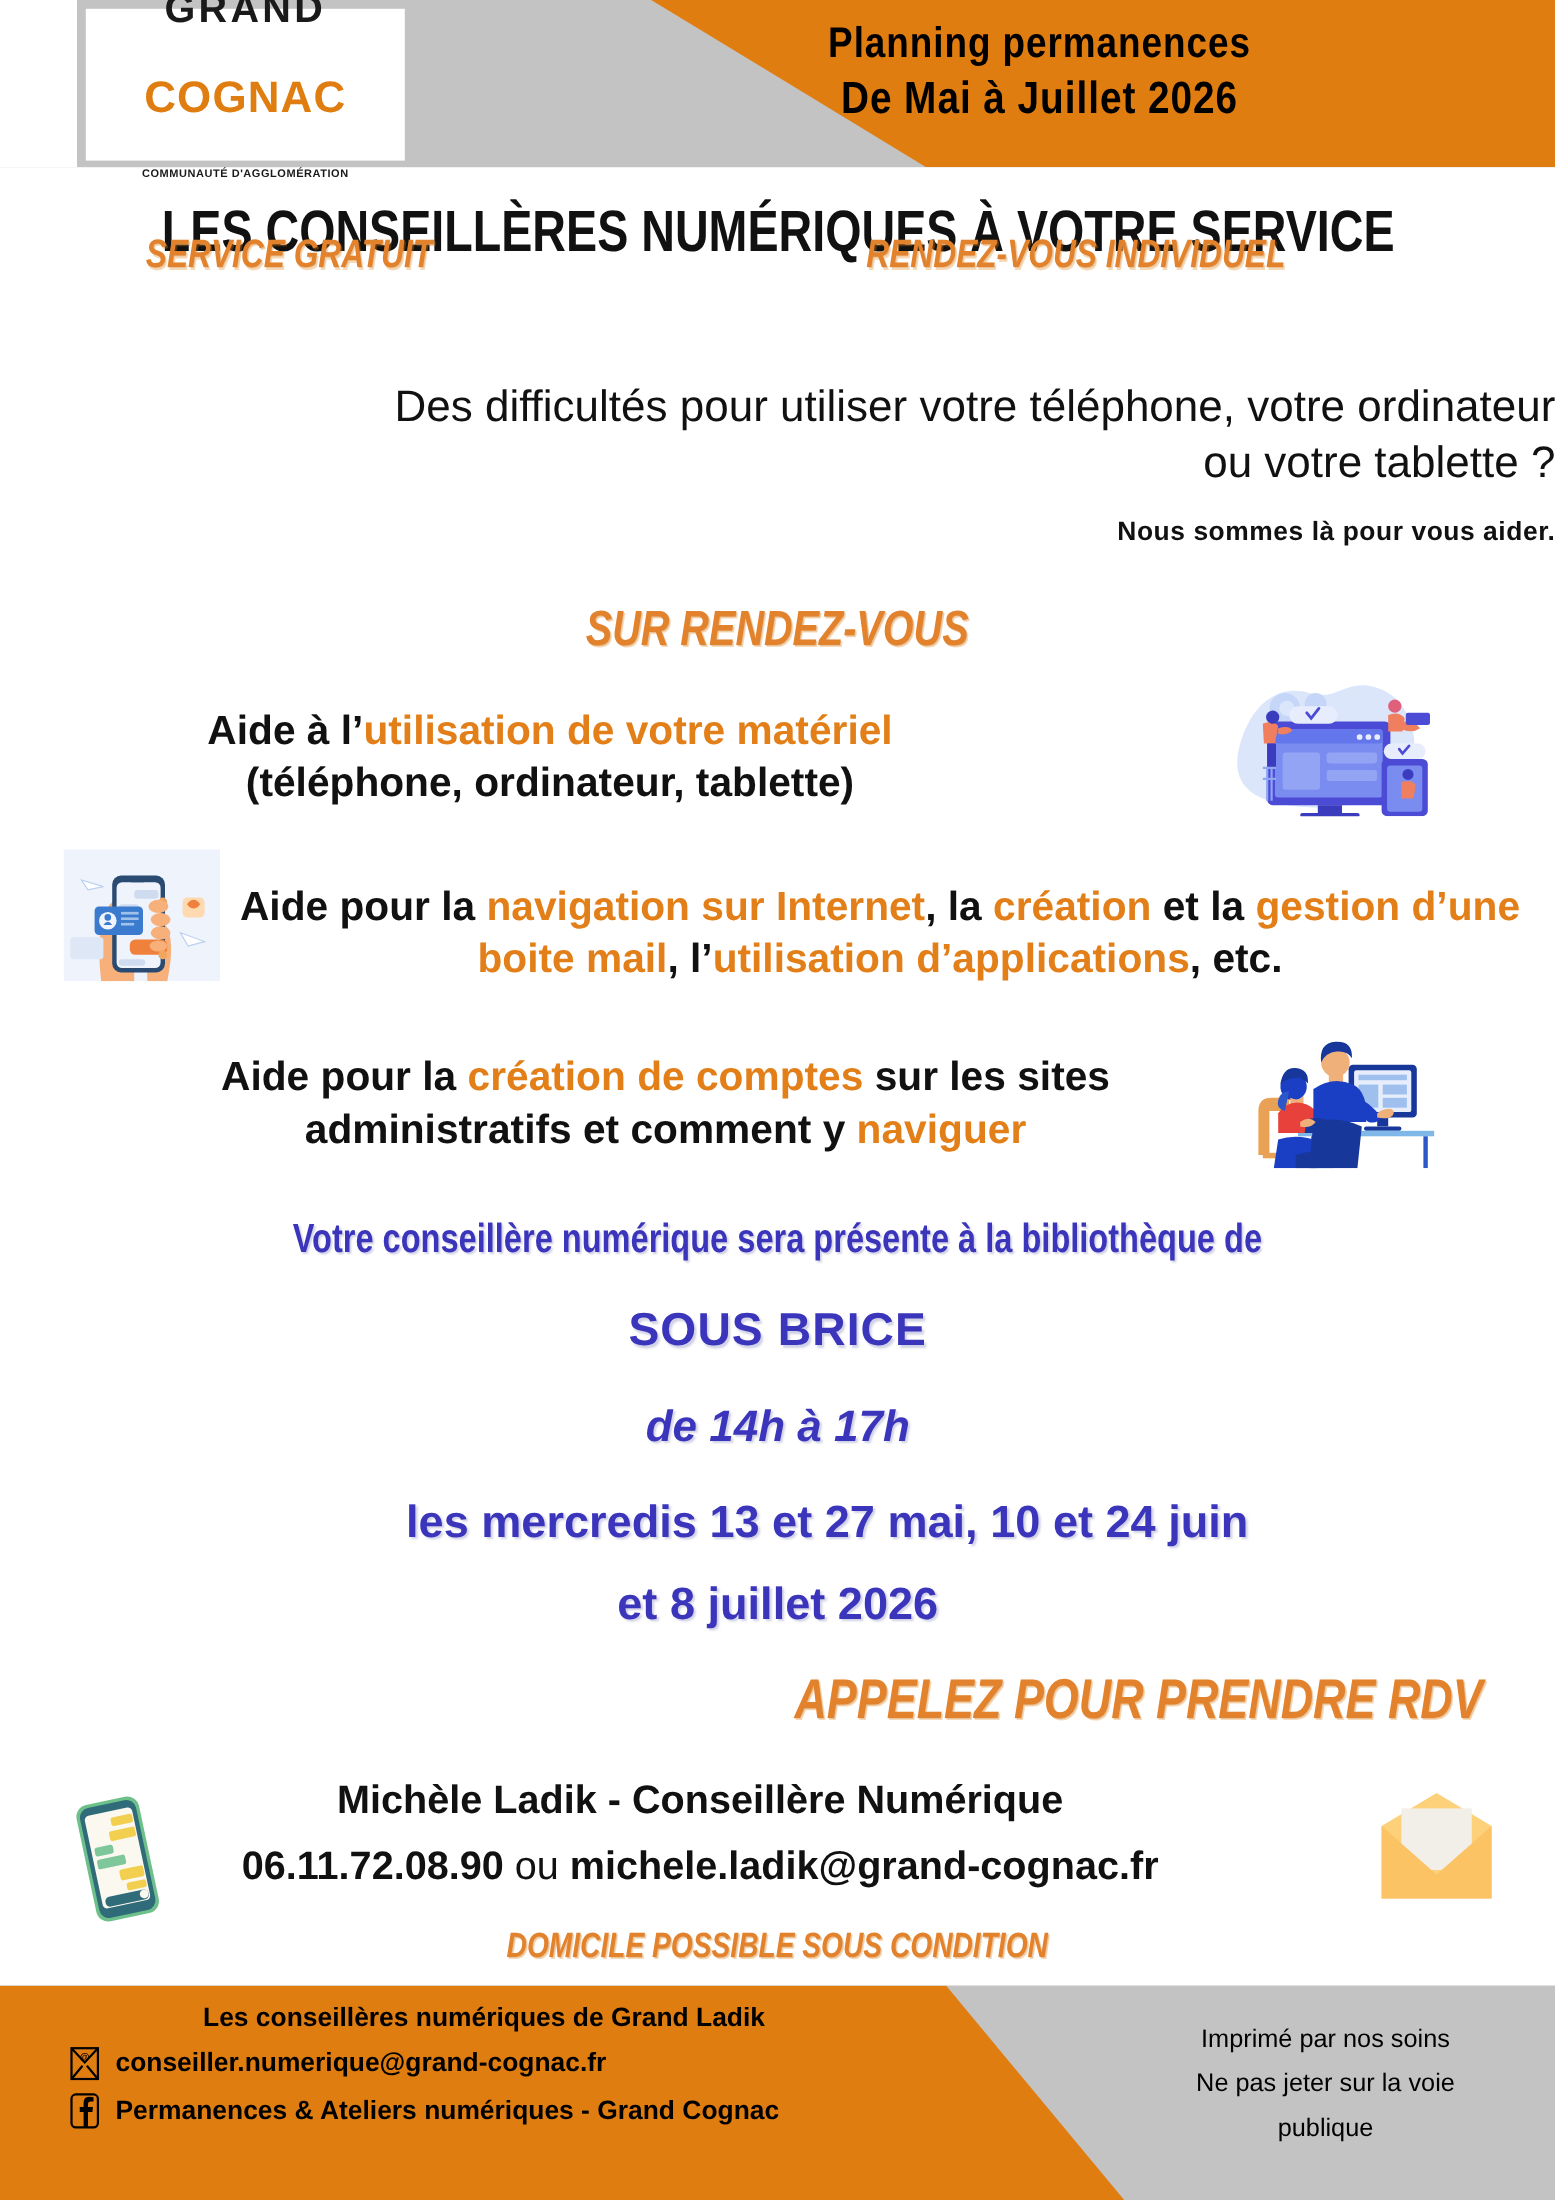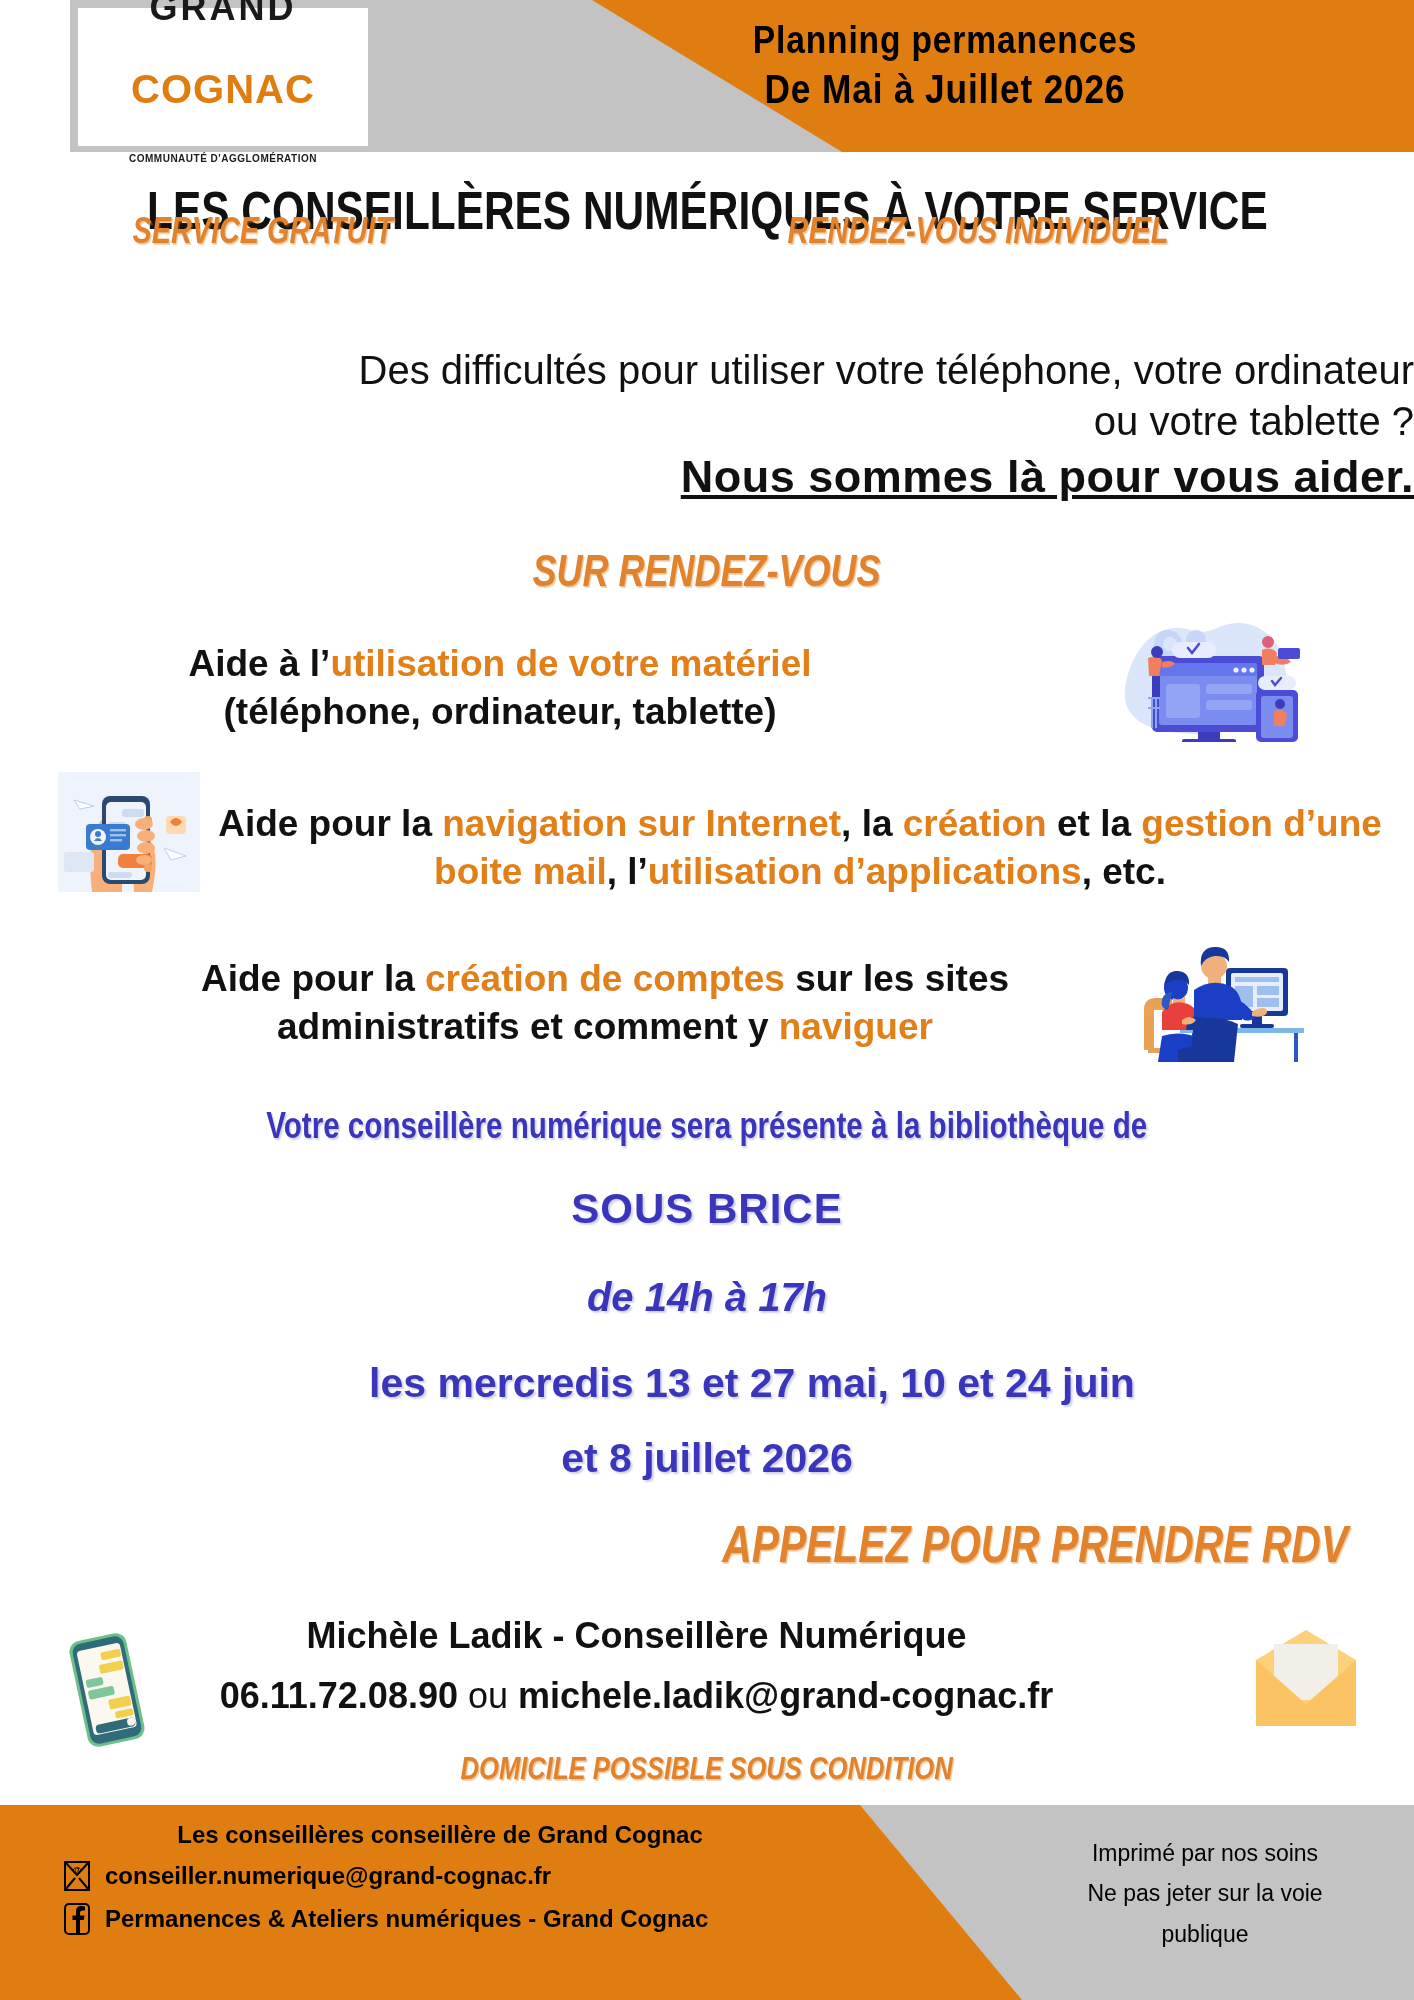--- a/index.html
+++ b/index.html
@@ -34,21 +34,21 @@
   .main-title{position:absolute;left:0;top:180px;width:1414px;text-align:center;
     font-size:53px;font-weight:bold;color:#111;letter-spacing:0px;}
   .orange-head{color:#e2822c;font-weight:bold;font-style:italic;
     text-shadow:2px 2px 0 rgba(224,130,16,.30), 1px 1px 0 rgba(150,80,10,.18);}
   .row-heads{position:absolute;left:0;top:210px;width:1414px;height:60px;}
   .sg{position:absolute;left:100px;top:0;font-size:36px;}
   .rvi{position:absolute;left:740px;top:0;font-size:36px;}
 
   .para{position:absolute;left:0;width:1414px;text-align:right;color:#111;}
   .p-intro{top:345px;font-size:40px;line-height:1.28;font-weight:normal;}
-  .p-bold{top:451px;font-size:45px;font-weight:bold;letter-spacing:.5px;text-decoration:underline;}
+  .p-bold{top:470px;font-size:24px;font-weight:bold;letter-spacing:.5px;}
   .sur-rdv{position:absolute;left:0;top:545px;width:1414px;text-align:center;font-size:45px;}
 
   .svc{position:absolute;color:#111;font-weight:bold;line-height:1.30;font-size:37px;}
   .svc .o{color:#e27f19;}
   .svc1{left:120px;top:640px;width:760px;text-align:center;}
   .svc2{left:210px;top:800px;width:1180px;text-align:center;}
   .svc3{left:190px;top:955px;width:830px;text-align:center;}
 
   .illus{position:absolute;}
 
@@ -311,21 +311,21 @@
 </div>
 <div class="domicile orange-head">
   <span class="narrow">DOMICILE POSSIBLE SOUS CONDITION</span>
 </div>
 
 <div class="footer">
   <div class="ft-gray"></div>
   <div class="ft-orange"></div>
 
   <div class="ft-left">
-    <div class="ft-title">Les conseillères conseillère de Grand Cognac</div>
+    <div class="ft-title">Les conseillères numériques de Grand Ladik</div>
 
     <div class="ft-line">
       <span class="ico">
         <svg viewBox="0 0 30 34" width="30" height="34">
           <rect x="3" y="3" width="24" height="28" fill="none" stroke="#000" stroke-width="2"></rect>
           <path d="M3 3 L15 16 L27 3" fill="none" stroke="#000" stroke-width="2"></path>
           <path d="M3 31 L13 19 M27 31 L17 19" fill="none" stroke="#000" stroke-width="2"></path>
           <text x="15" y="14" font-size="9" text-anchor="middle" font-family="Liberation Sans, sans-serif">@</text>
         </svg>
       </span>

